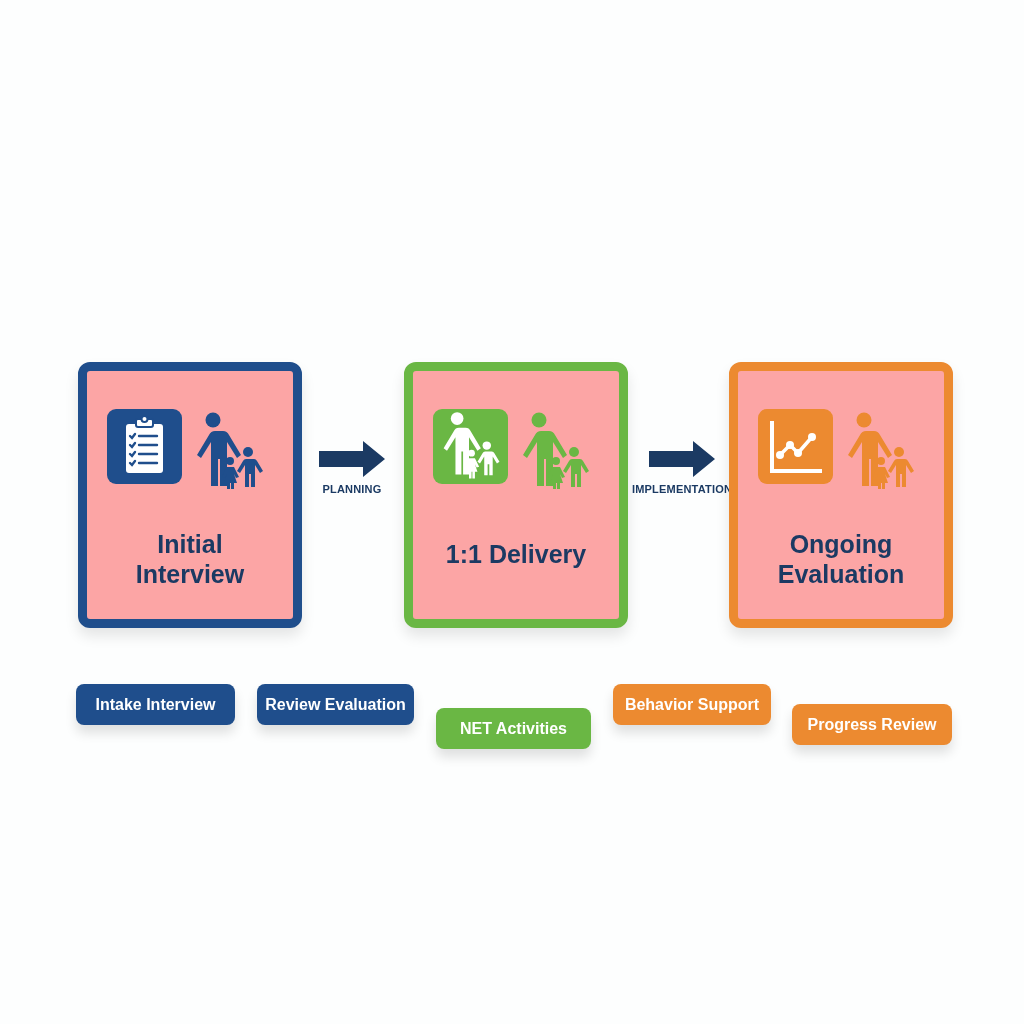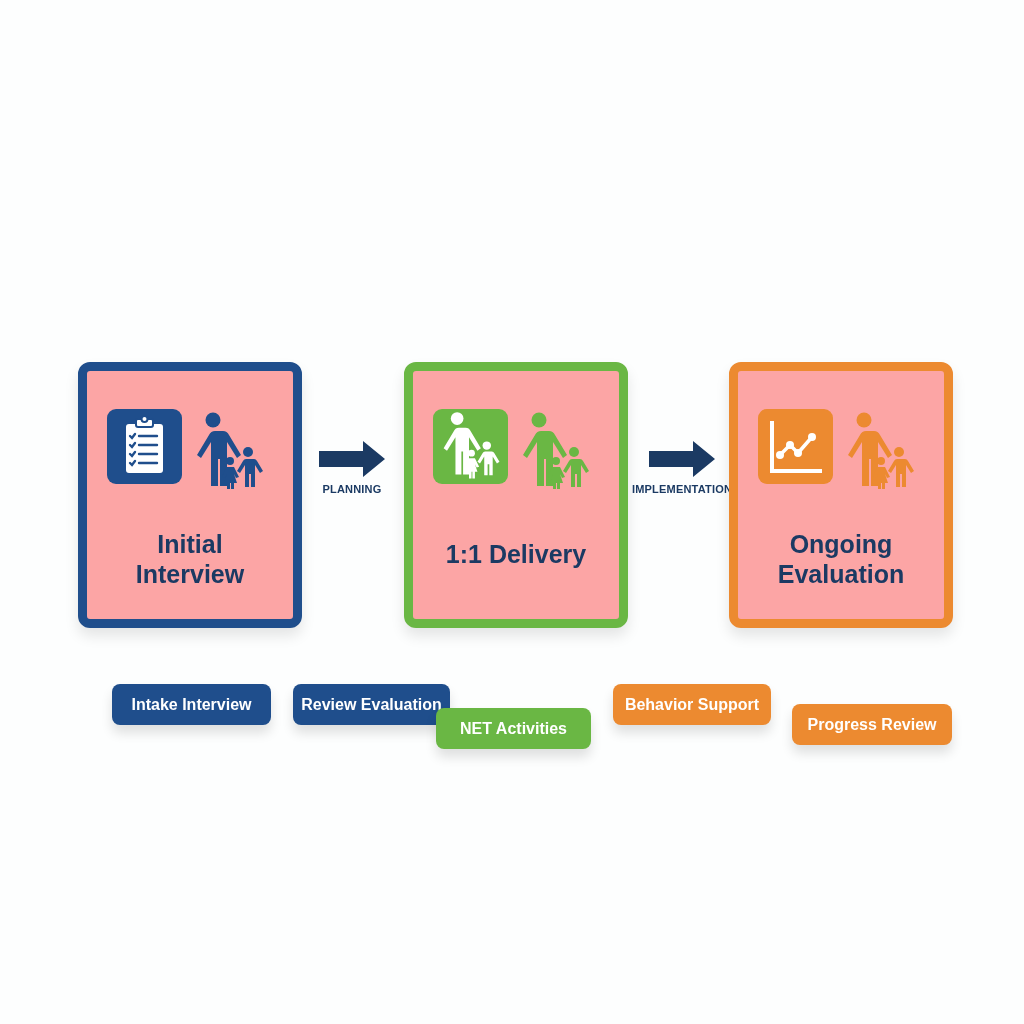--- a/index.html
+++ b/index.html
@@ -92,21 +92,21 @@
       border-radius: 8px;
       color: #ffffff;
       font-size: 16px;
       font-weight: bold;
       display: flex;
       align-items: center;
       justify-content: center;
       box-shadow: 0 8px 12px rgba(0,0,0,0.12);
       cursor: pointer;
     }
-    .chip.blue { background: #1f4e8c; margin-left: 36px; }
+    .chip.blue { background: #1f4e8c; }
     .chip.green { background: #6ab744; margin-top: 24px; }
     .chip.orange { background: #ec8a30; }
     .chip.k1 { left: 76px; width: 159px; }
     .chip.k2 { left: 257px; width: 157px; }
     .chip.k3 { left: 436px; width: 155px; }
     .chip.k4 { left: 613px; width: 158px; text-align: right; }
     .chip.k5 { left: 792px; width: 160px; margin-top: 20px; }
   </style>
 </head>
 <body>

